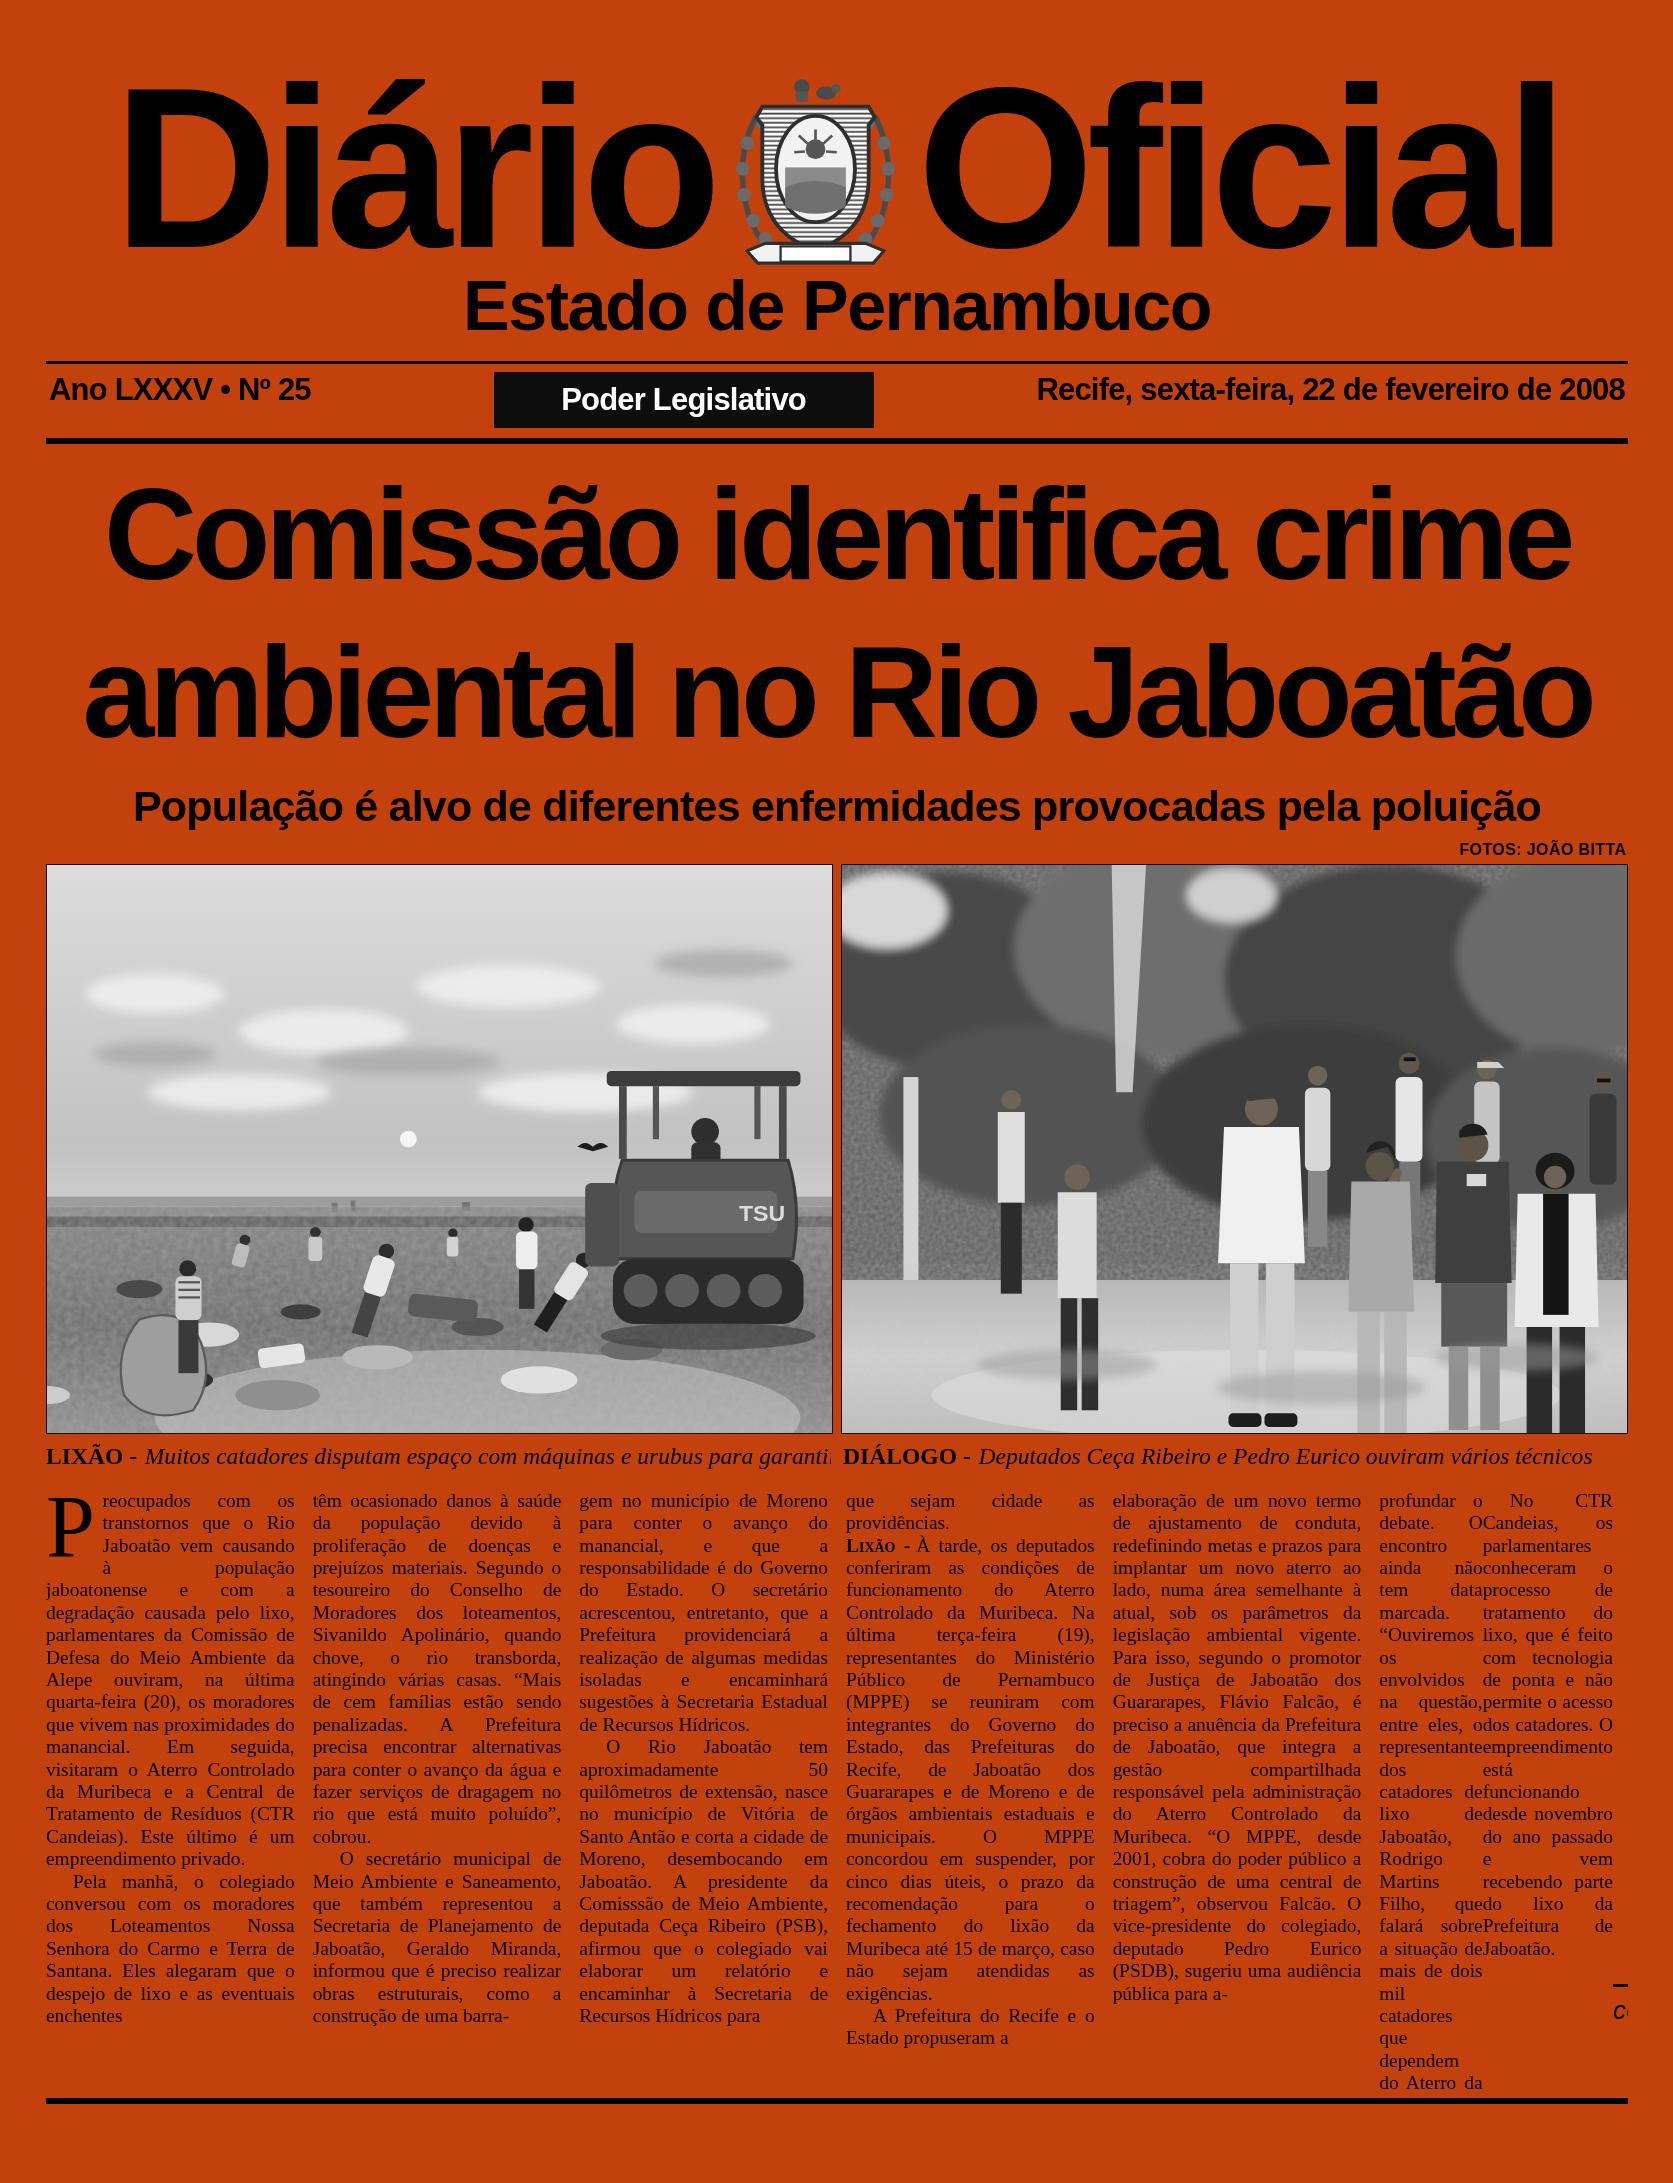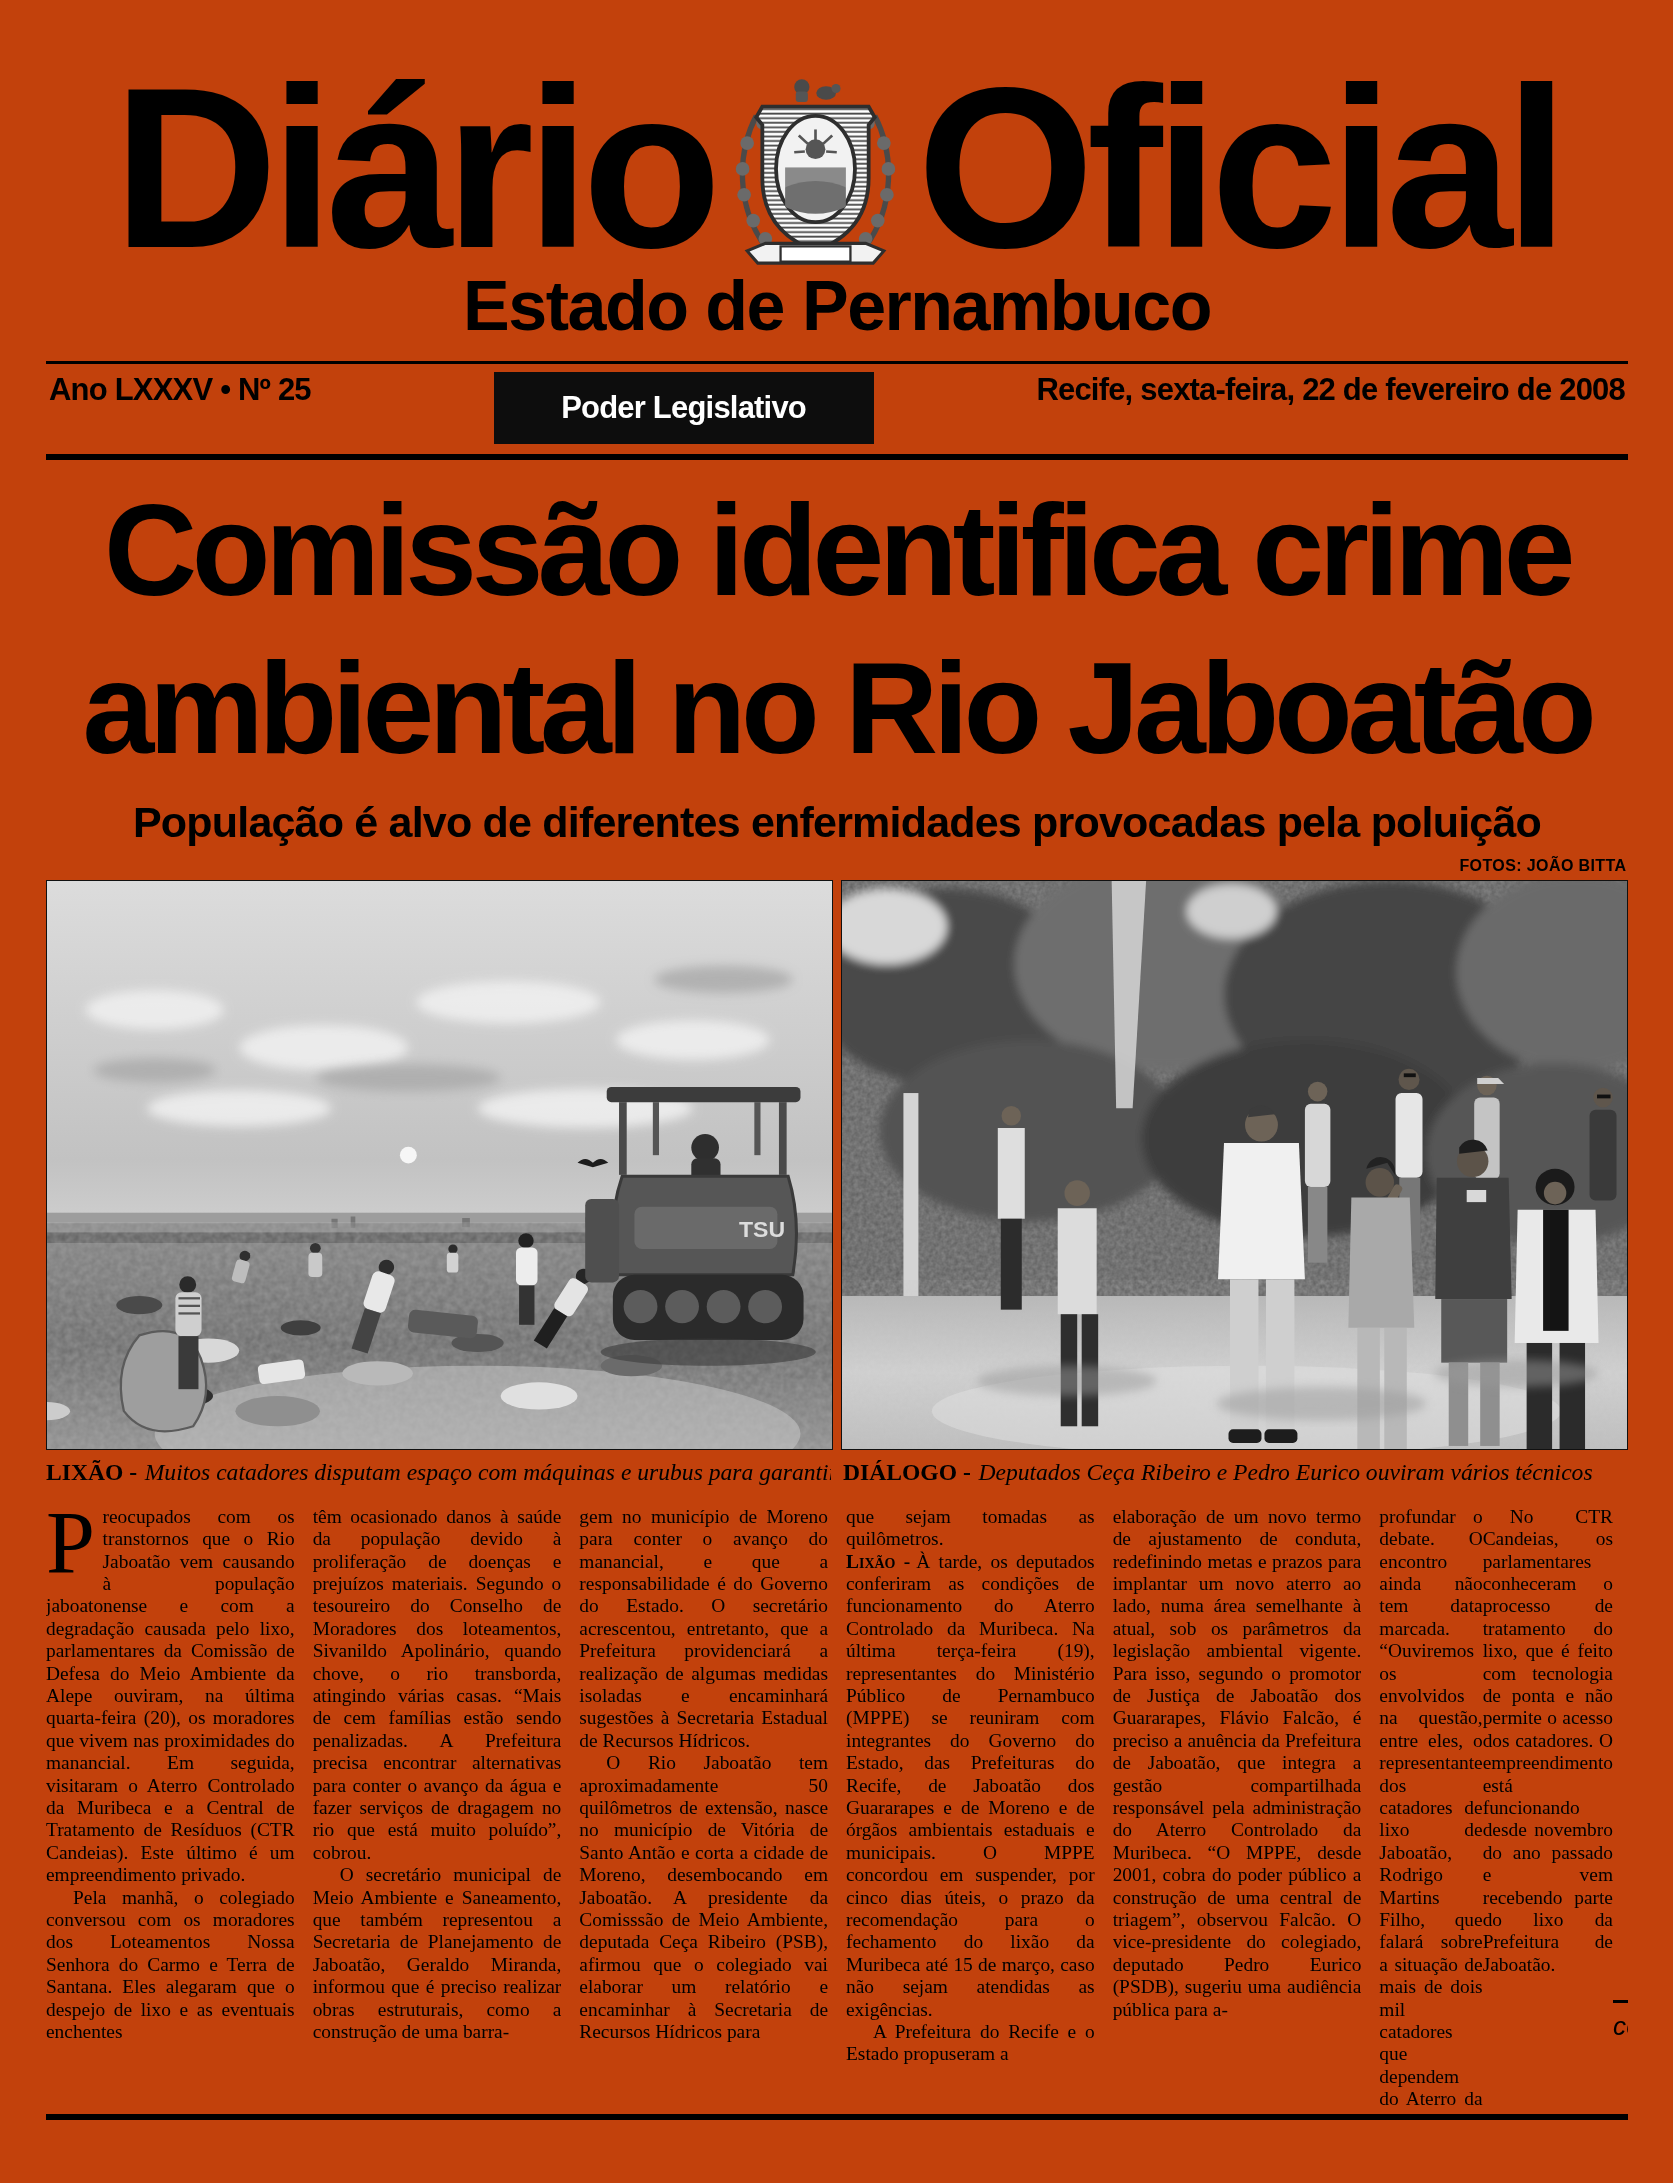--- a/index.html
+++ b/index.html
@@ -15,21 +15,21 @@
   .mast-sub{text-align:center;font-size:70px;font-weight:bold;letter-spacing:-1.5px;margin-top:-10.6px;}
   
   .infobar{
     margin-top:15px;border-top:3px solid #000;border-bottom:6px solid #000;
     display:flex;justify-content:space-between;
     padding:7.6px 3px 10.6px 3px;
   }
   .info-left{font-size:31px;font-weight:bold;letter-spacing:-0.8px;}
   .info-section{
     background:#0d0d0d;color:#fff;font-size:31px;font-weight:bold;
-    padding:18px 0;width:380px;text-align:center;letter-spacing:-0.8px;margin-left:20px;
+    padding:10px 0;width:380px;text-align:center;letter-spacing:-0.8px;margin-left:20px;
   }
   .info-right{font-size:31px;font-weight:bold;letter-spacing:-0.8px;}
   
   .headline{margin-top:12px;text-align:center;font-weight:bold;font-size:129px;letter-spacing:-5.3px;line-height:1.22;}
   .subheadline{margin-top:10.6px;text-align:center;font-weight:bold;font-size:43px;letter-spacing:-0.8px;}
   .photo-credit{text-align:right;font-size:16px;font-weight:bold;margin:10.6px 1.5px 4.6px 0;letter-spacing:0.4px;}
   
   .photo-row{display:flex;gap:8px;}
   .photo{flex:1;height:570px;border:1.5px solid #111;box-sizing:border-box;background:#ddd;overflow:hidden;}
   .photo svg{display:block;width:100%;height:100%;}
@@ -425,21 +425,21 @@
       <p>têm ocasionado danos à saúde da população devido à proliferação de doenças e prejuízos materiais. Segundo o tesoureiro do Conselho de Moradores dos loteamentos, Sivanildo Apolinário, quando chove, o rio transborda, atingindo várias casas. “Mais de cem famílias estão sendo penalizadas. A Prefeitura precisa encontrar alternativas para conter o avanço da água e fazer serviços de dragagem no rio que está muito poluído”, cobrou.</p>
       <p class="indent">O secretário municipal de Meio Ambiente e Saneamento, que também representou a Secretaria de Planejamento de Jaboatão, Geraldo Miranda, informou que é preciso realizar obras estruturais, como a construção de uma barra-</p>
     </div>
 
     <div class="col">
       <p>gem no município de Moreno para conter o avanço do manancial, e que a responsabilidade é do Governo do Estado. O secretário acrescentou, entretanto, que a Prefeitura providenciará a realização de algumas medidas isoladas e encaminhará sugestões à Secretaria Estadual de Recursos Hídricos.</p>
       <p class="indent">O Rio Jaboatão tem aproximadamente 50 quilômetros de extensão, nasce no município de Vitória de Santo Antão e corta a cidade de Moreno, desembocando em Jaboatão. A presidente da Comisssão de Meio Ambiente, deputada Ceça Ribeiro (PSB), afirmou que o colegiado vai elaborar um relatório e encaminhar à Secretaria de Recursos Hídricos para</p>
     </div>
 
     <div class="col">
-      <p>que sejam tomadas as quilômetros.</p>
+      <p>que sejam cidade as providências.</p>
       <p><span class="para-lead">Lixão -</span><span>À tarde, os deputados conferiram as condições de funcionamento do Aterro Controlado da Muribeca. Na última terça-feira (19), representantes do Ministério Público de Pernambuco (MPPE) se reuniram com integrantes do Governo do Estado, das Prefeituras do Recife, de Jaboatão dos Guararapes e de Moreno e de órgãos ambientais estaduais e municipais. O MPPE concordou em suspender, por cinco dias úteis, o prazo da recomendação para o fechamento do lixão da Muribeca até 15 de março, caso não sejam atendidas as exigências.</span></p>
       <p class="indent">A Prefeitura do Recife e o Estado propuseram a</p>
     </div>
 
     <div class="col">
       <p>elaboração de um novo termo de ajustamento de conduta, redefinindo metas e prazos para implantar um novo aterro ao lado, numa área semelhante à atual, sob os parâmetros da legislação ambiental vigente. Para isso, segundo o promotor de Justiça de Jaboatão dos Guararapes, Flávio Falcão, é preciso a anuência da Prefeitura de Jaboatão, que integra a gestão compartilhada responsável pela administração do Aterro Controlado da Muribeca. “O MPPE, desde 2001, cobra do poder público a construção de uma central de triagem”, observou Falcão. O vice-presidente do colegiado, deputado Pedro Eurico (PSDB), sugeriu uma audiência pública para a-</p>
     </div>
 
     <div class="col col-last">
       <p>profundar o debate. O encontro ainda não tem data marcada. “Ouviremos os envolvidos na questão, entre eles, o representante dos catadores de lixo de Jaboatão, Rodrigo Martins Filho, que falará sobre a situação de mais de dois mil catadores que dependem do Aterro da Muribeca para sobreviver”, declarou Ceça Ribeiro.</p>

